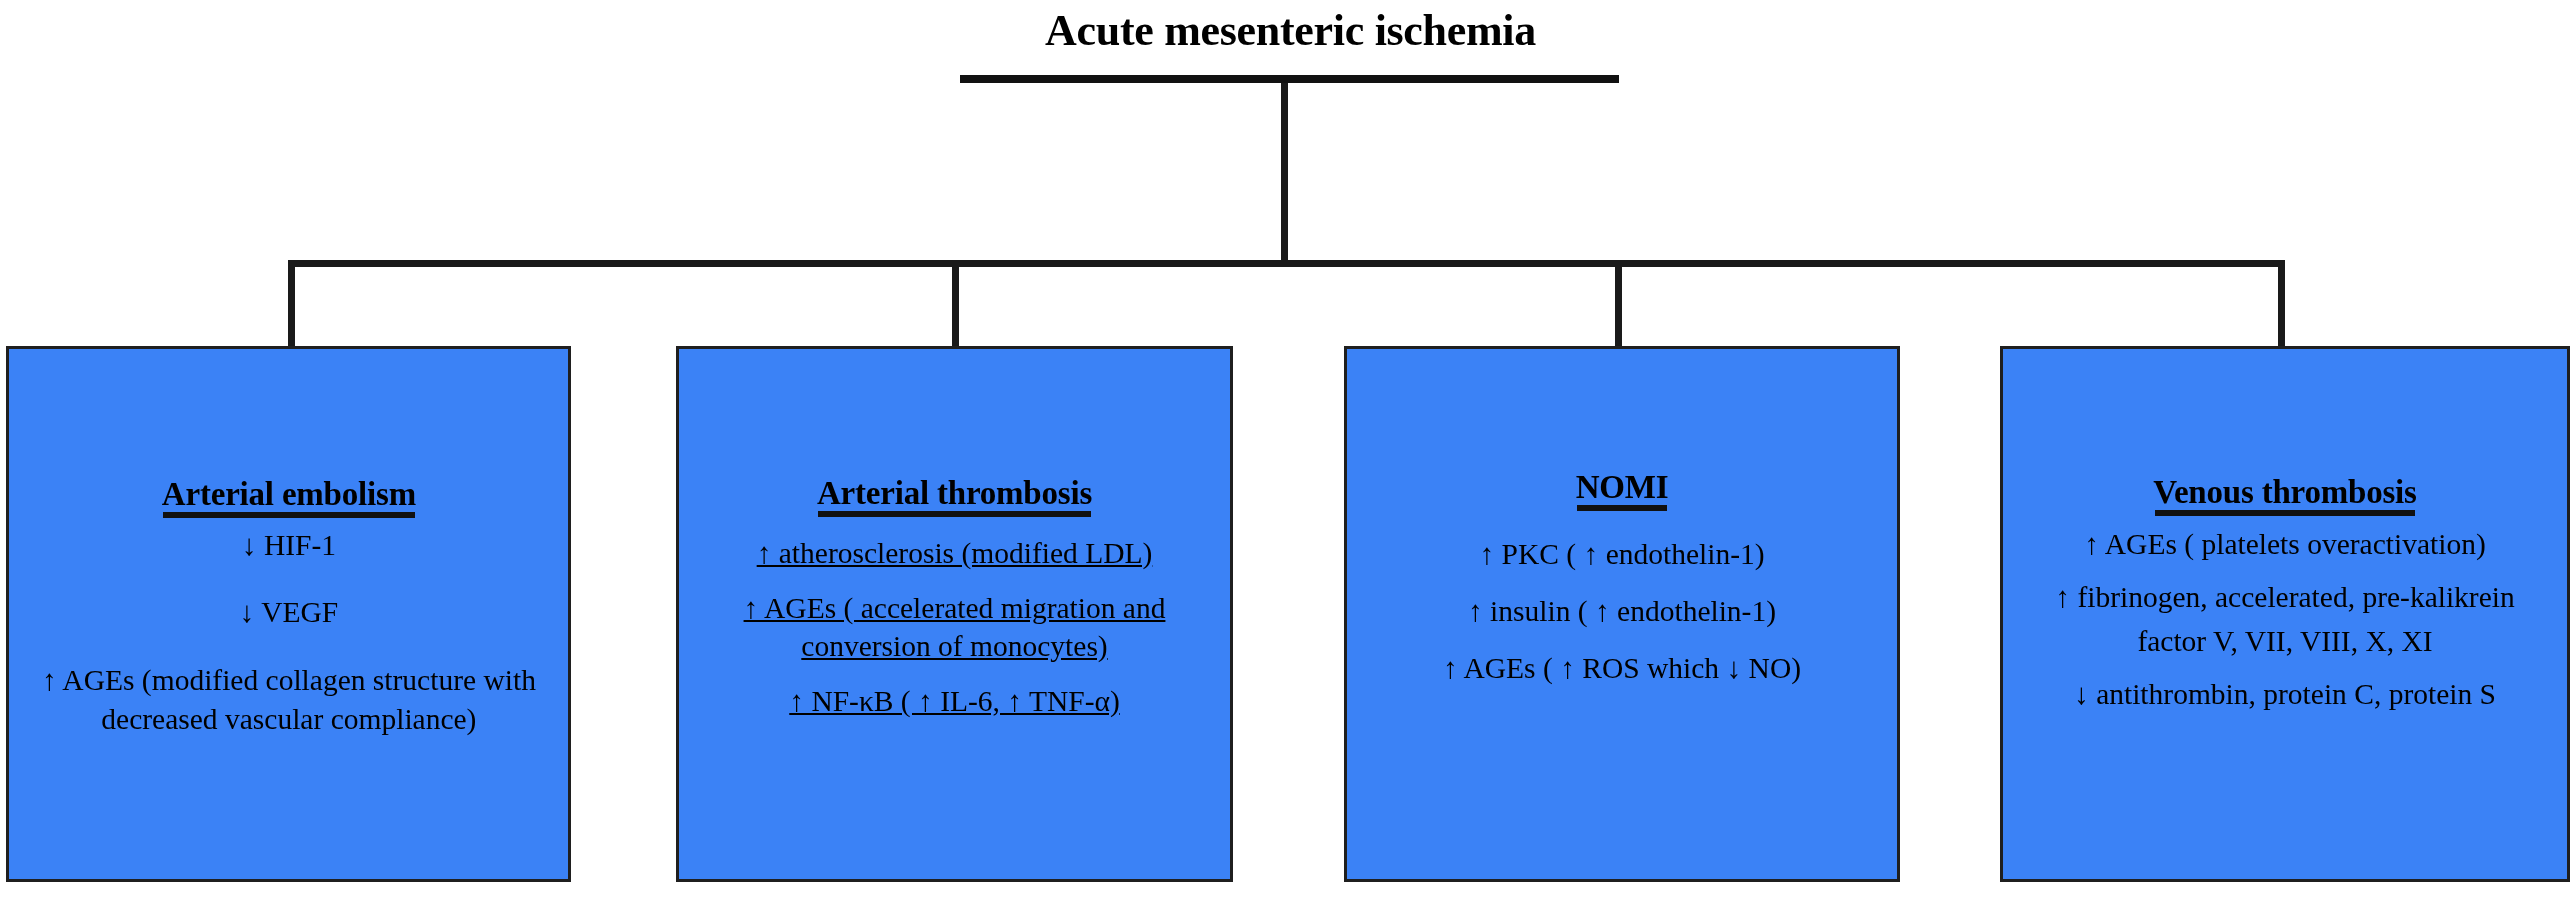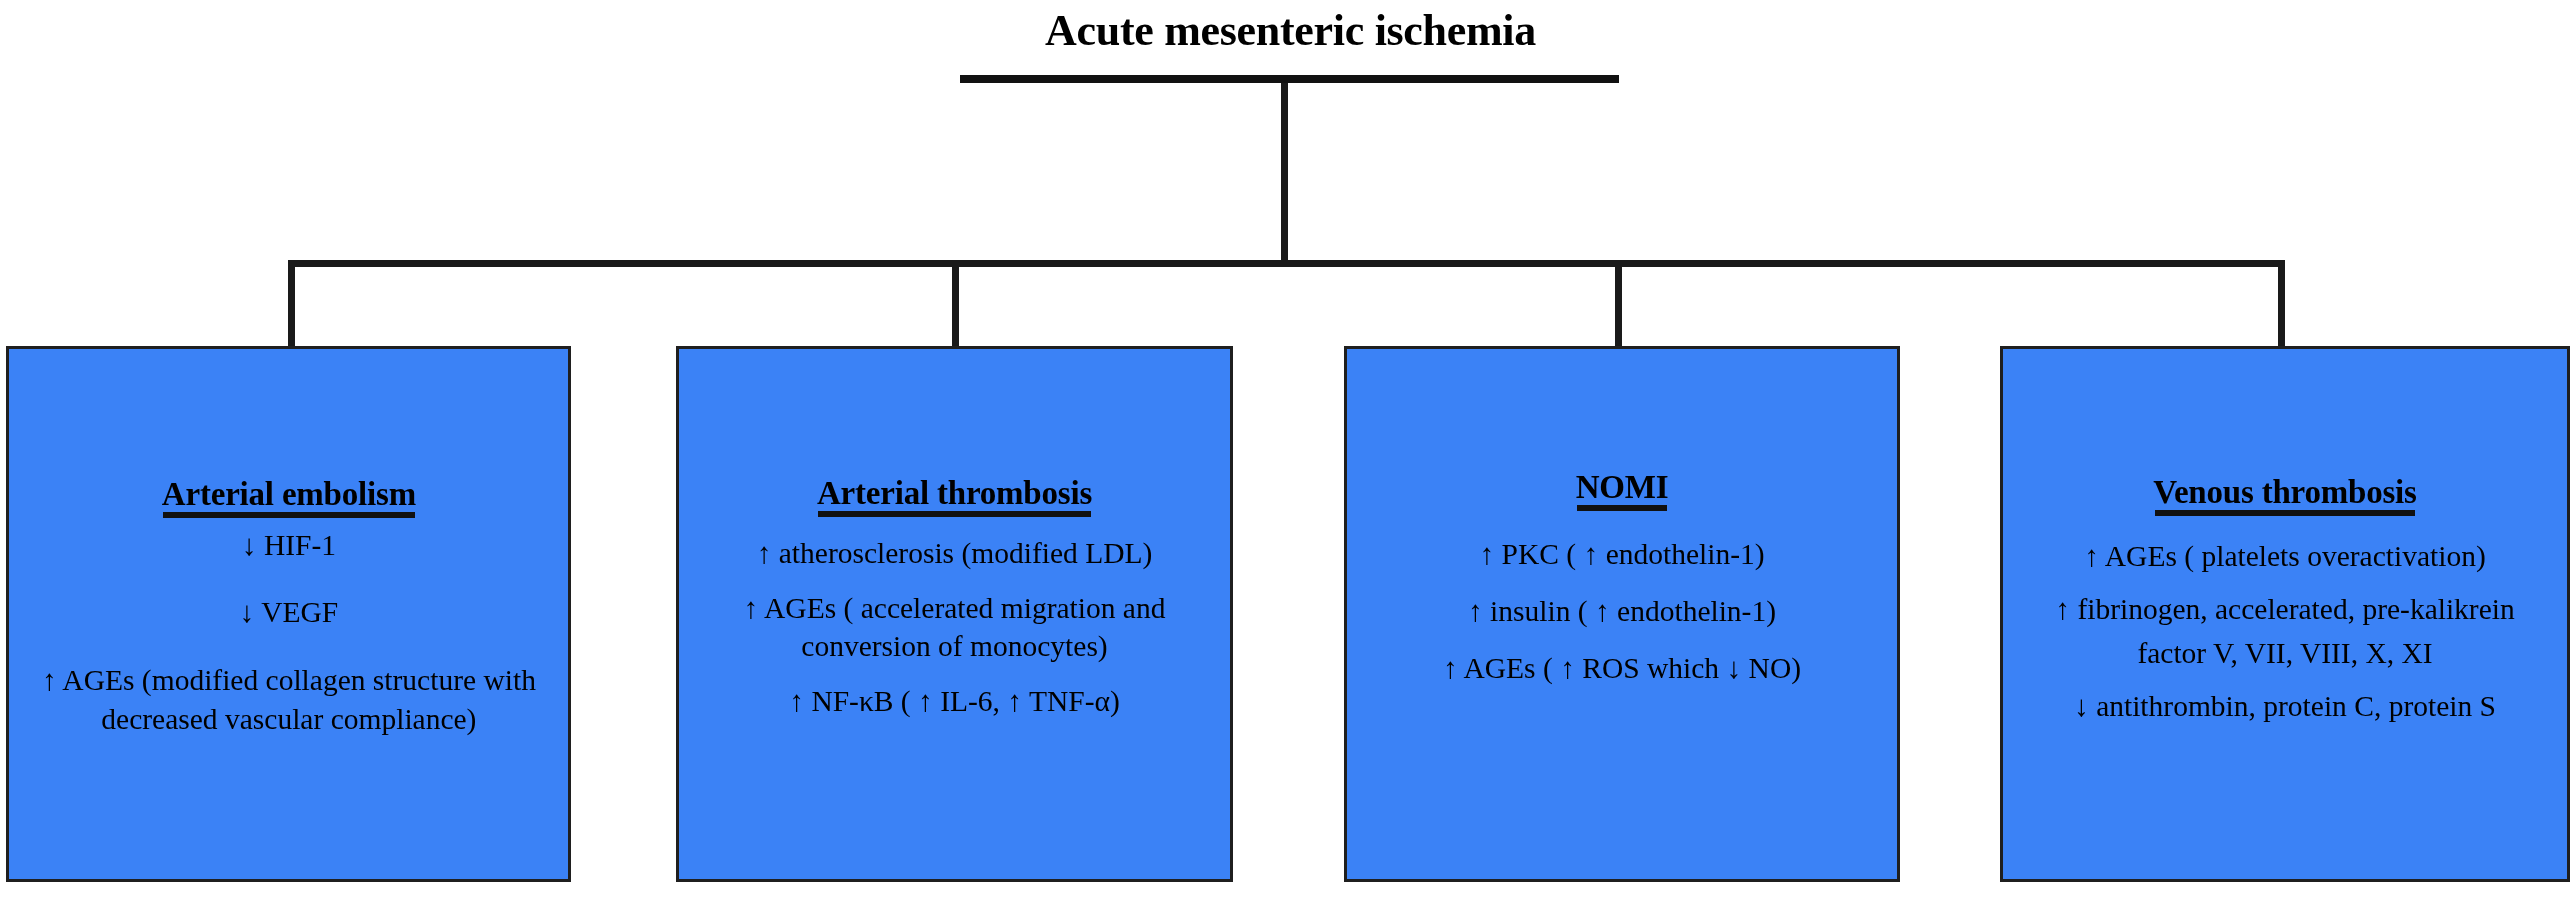--- a/index.html
+++ b/index.html
@@ -97,32 +97,32 @@
   }
   .node-line:last-child { margin-bottom: 0; }
 
   
   #box-1 { left: 6.4px;   width: 565px; }
   #box-2 { left: 676px; width: 557px; }
   #box-3 { left: 1344px; width: 556px; }
   #box-4 { left: 2000px; width: 570px; }
 
   #box-1 .box-inner { top: 128px; }
-  #box-2 .box-inner { top: 127px; }
+  #box-2 .box-inner { top: 127px; text-decoration: underline; }
   #box-3 .box-inner { top: 121px; }
   #box-4 .box-inner { top: 126px; }
 
   #box-1 .node-lines { margin-top: 10px; }
   #box-1 .node-line  { margin-bottom: 29.5px; }
   #box-1 .node-line:last-child { margin-bottom: 0; }
 
   #box-3 .node-lines { margin-top: 26px; }
   #box-3 .node-line  { margin-bottom: 19px; }
 
-  #box-4 .node-lines { margin-top: 23px; }
+  #box-4 .node-lines { margin-top: 11px; }
   #box-4 .node-line  { margin-bottom: 15.4px; }
   #box-4 .node-line.tight { margin-bottom: 5.1px; }
 </style>
 </head>
 <body>
 
 <div id="canvas">
 
   <div class="root-title">Acute mesenteric ischemia</div>
   <div class="root-underline"></div>

